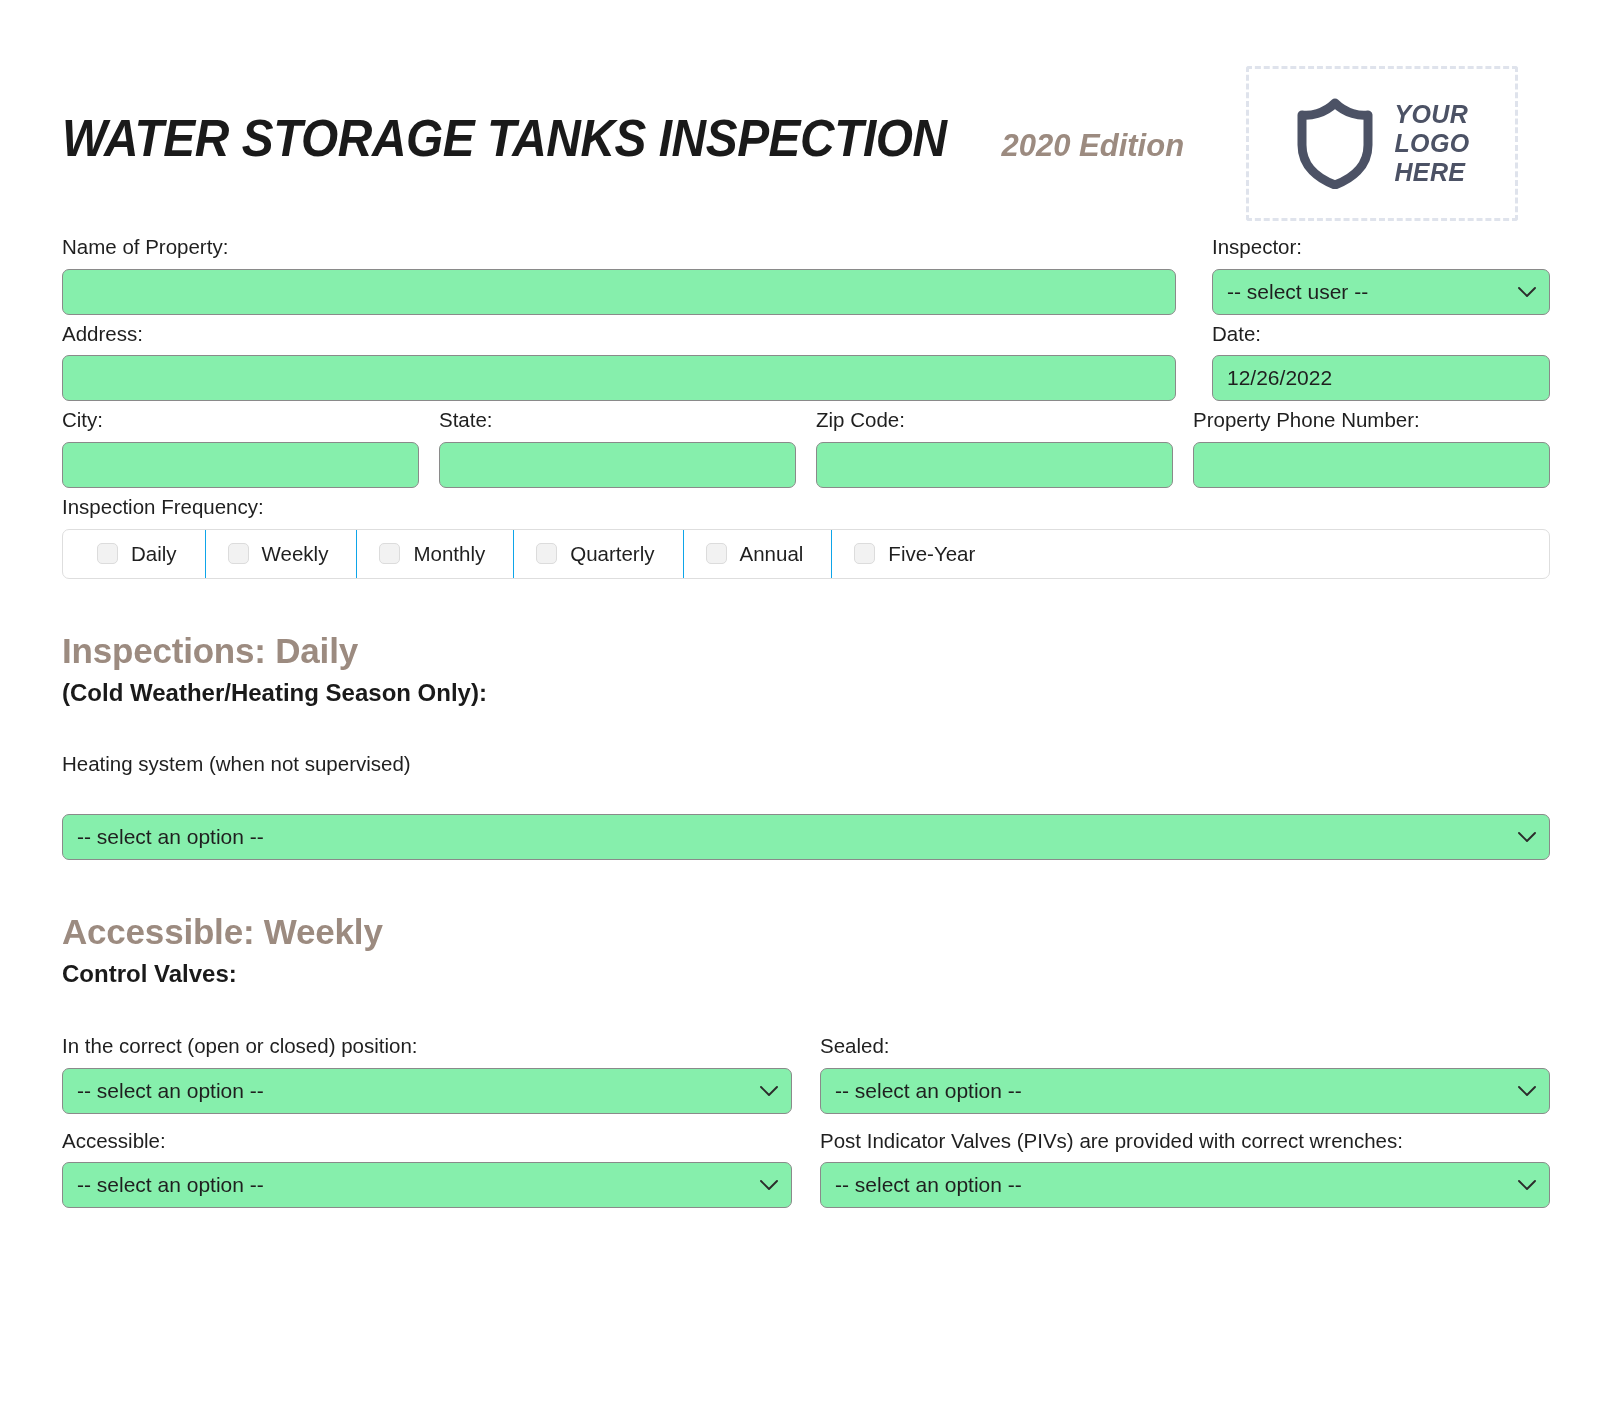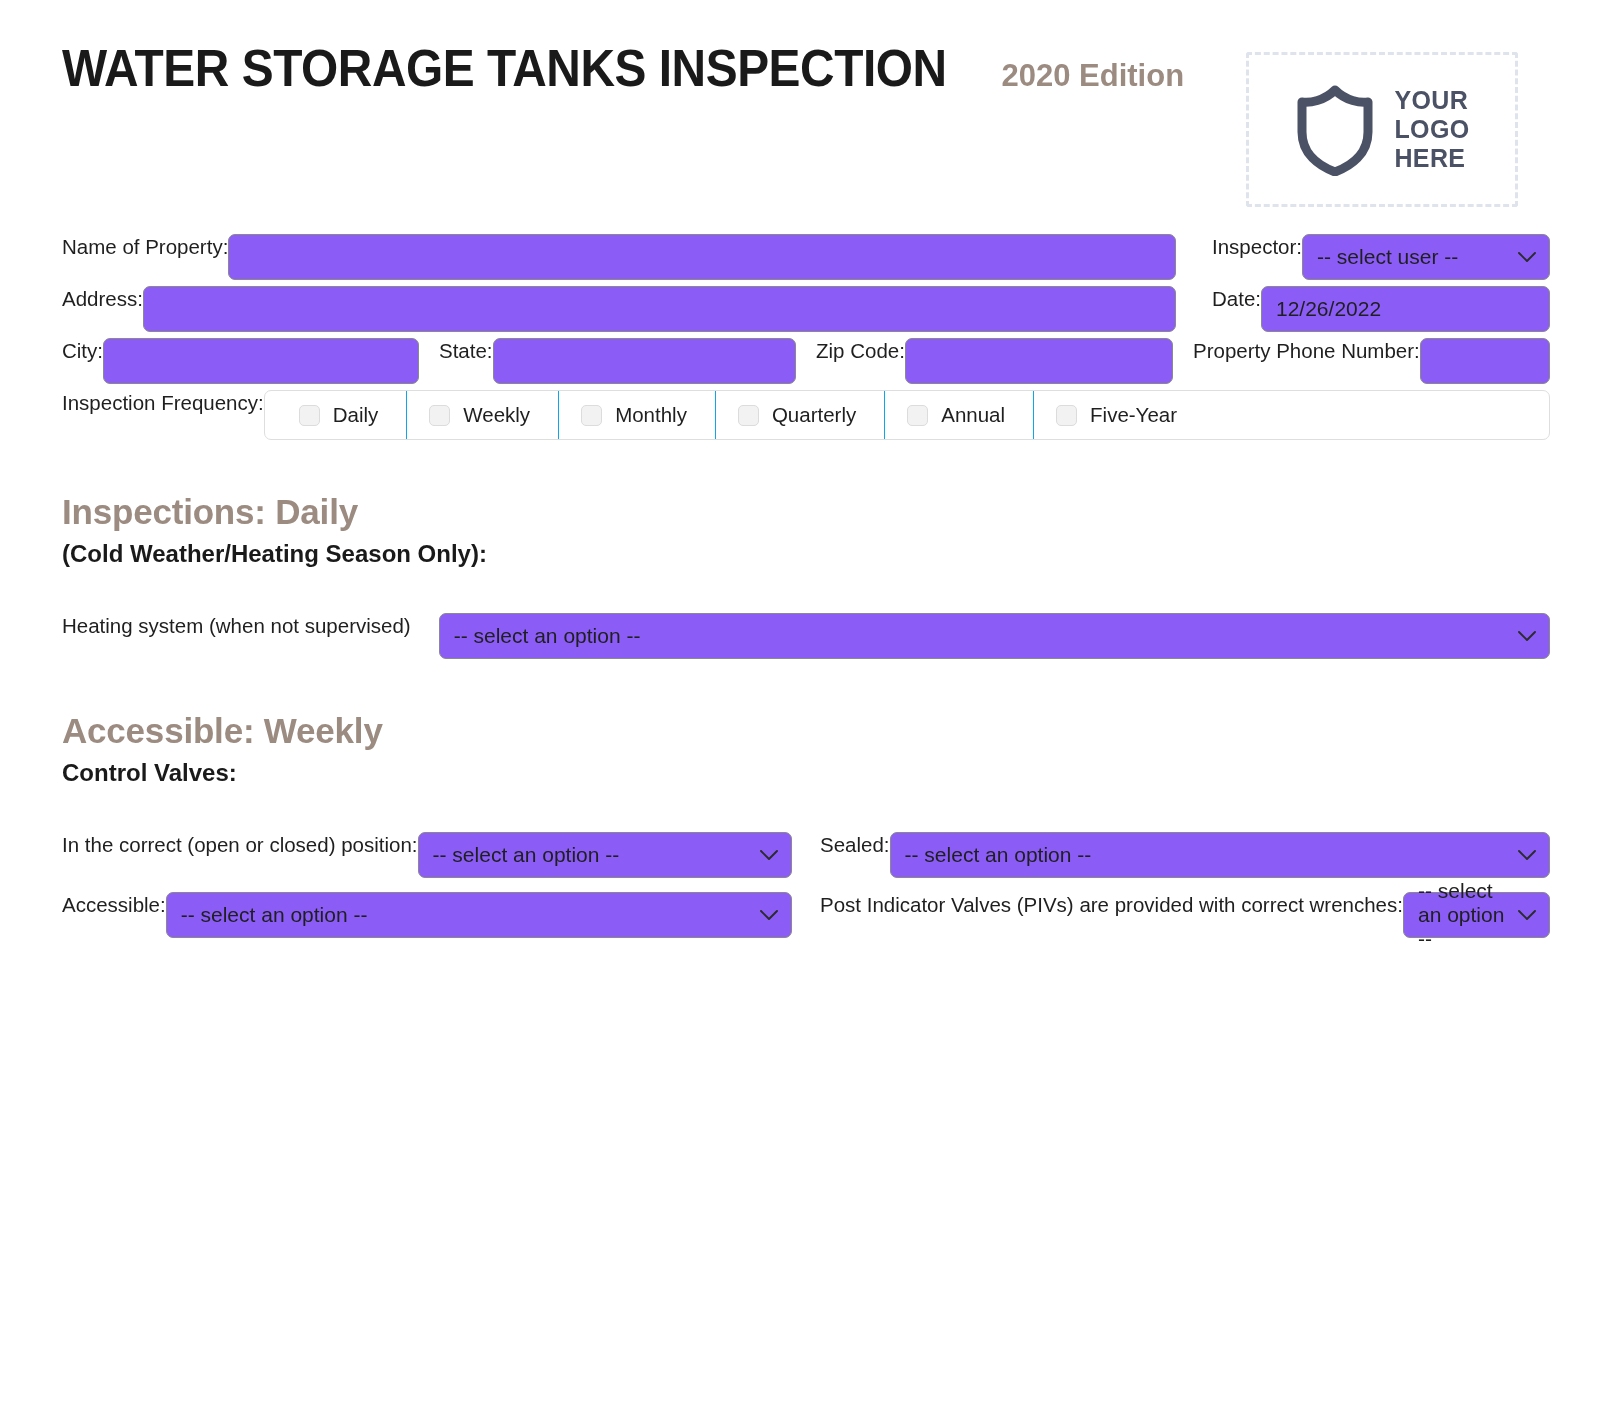--- a/index.html
+++ b/index.html
@@ -18,23 +18,24 @@
   }
 
   .page {
     padding: 34px 62px 0 62px;
     width: 1612px;
   }
 
   
   .header {
     display: flex;
-    align-items: flex-start;
+    align-items: center;
     justify-content: space-between;
     height: 200px;
+    font-style: italic;
   }
   .title-wrap {
     display: flex;
     align-items: baseline;
     gap: 18px;
     padding-top: 8px;
   }
   .doc-title {
     font-family: "Liberation Sans Narrow", "Liberation Sans", sans-serif;
     font-size: 52px;
@@ -73,37 +74,37 @@
   .logo-text {
     font-size: 25px;
     font-weight: 700;
     line-height: 1.16;
     color: #4c5265;
     letter-spacing: 0.4px;
   }
 
   
   .row { display: flex; gap: 36px; align-items: flex-end; margin-bottom: 6px; }
-  .field { display: flex; flex-direction: row; }
+  .field { display: flex; flex-direction: column; }
   .field.grow { flex: 1; }
 
   label, .lbl {
     font-size: 20.5px;
     color: #1f1f1f;
     line-height: 1.25;
     margin-bottom: 9px;
     display: block;
     white-space: nowrap;
   }
 
   .input, .select {
     height: 46px;
     border: 1px solid #8a8a8a;
     border-radius: 7px;
-    background: #8b5cf6;
+    background: #86efac;
     font-size: 21px;
     font-family: "Liberation Sans", sans-serif;
     color: #1f1f1f;
     padding: 0 14px;
     display: flex;
     align-items: center;
     width: 100%;
     outline: none;
   }
   .select {

